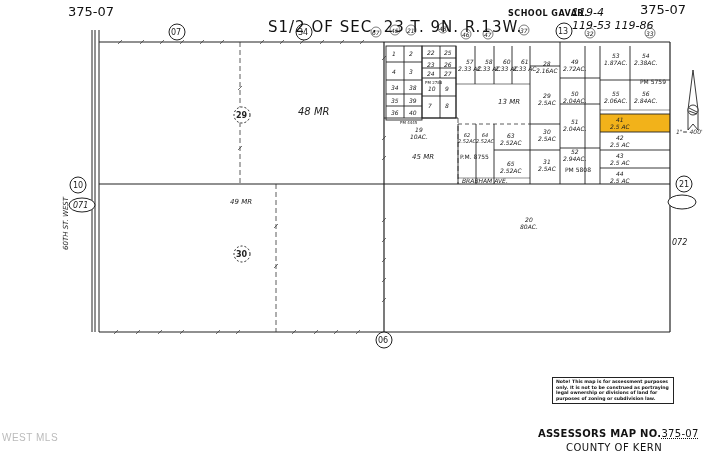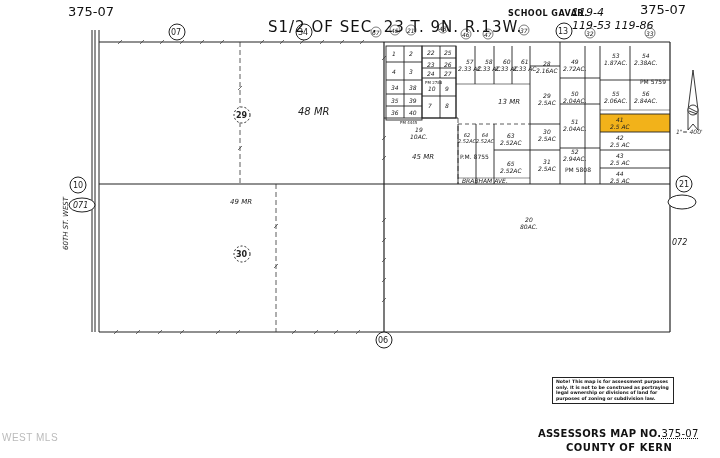--- a/index.html
+++ b/index.html
@@ -9,21 +9,21 @@
     .mapno-left { left:68px; top:4px; font-size:13px; }
     .title { left:268px; top:6px; font-size:15px; letter-spacing:1px;margin-top:12px; }
     .school { left:508px; top:9px; font-size:8px; font-weight:bold; letter-spacing:0.5px; }
     .school-v1 { left:572px; top:6px; font-size:11px; font-style:italic; }
     .school-v2 { left:572px; top:19px; font-size:11px; font-style:italic; }
     .mapno-right { left:640px; top:2px; font-size:13px; }
     .lbl { position:absolute; font-family:"DejaVu Sans", sans-serif; font-size:6px; font-style:italic; color:#222; white-space:nowrap; }
     .note { position:absolute; left:552px; top:377px; width:122px; height:27px; border:1px solid #222; font-family:"DejaVu Sans", sans-serif; font-size:4.6px; font-weight:bold; line-height:5.6px; padding:1px 3px; box-sizing:border-box; color:#111; }
     .footer1 { position:absolute; left:538px; top:428px; font-family:"DejaVu Sans", sans-serif; font-size:10px; font-weight:bold; color:#111; letter-spacing:0.3px; white-space:nowrap; }
     .footer1 .num { font-weight:normal; text-decoration:underline dotted; }
-    .footer2 { position:absolute; left:566px; top:442px; font-family:"DejaVu Sans", sans-serif; font-size:10px; font-weight:bold; color:#111; letter-spacing:0.5px; white-space:nowrap; }
+    .footer2 { position:absolute; left:566px; top:442px; font-family:"DejaVu Sans", sans-serif; font-size:10px; font-weight:normal; color:#111; letter-spacing:0.5px; white-space:nowrap; }
     .wm { position:absolute; left:2px; top:432px; font-family:"Liberation Sans", sans-serif; font-size:10px; color:#bbb; letter-spacing:0.5px; }
     .scale { position:absolute; left:676px; top:128px; font-family:"DejaVu Sans", sans-serif; font-size:6px; font-style:italic; color:#333; }
     .street { position:absolute; font-family:"DejaVu Sans", sans-serif; font-size:7px; font-style:italic; color:#222; white-space:nowrap; }
   </style>
 </head>
 <body>
 
 <svg class="map" width="720" height="458" viewBox="0 0 720 458">
 
   <rect x="600" y="114" width="70" height="18" fill="#f2b21a"></rect>

